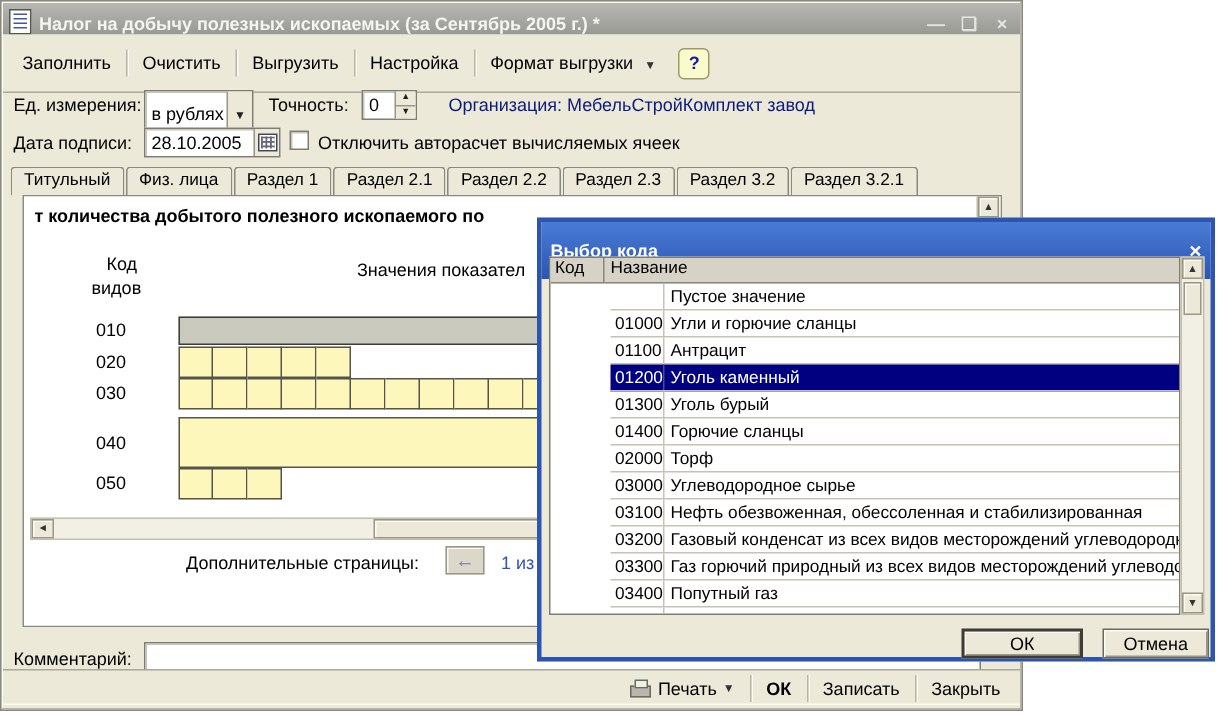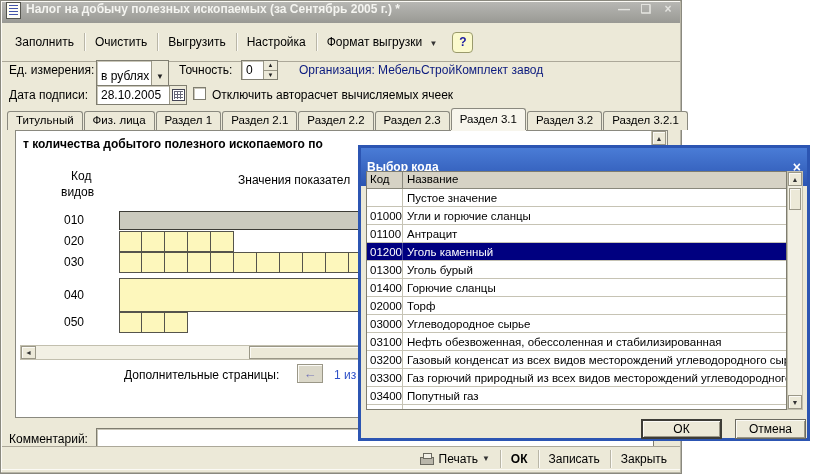--- a/index.html
+++ b/index.html
@@ -3,21 +3,21 @@
 <meta charset="utf-8">
 <style>
   html,body{margin:0;padding:0;}
   body{font-family:"Liberation Sans", sans-serif; font-size:12px; color:#000;}
   .page{position:relative;width:814px;height:476px;background:#ffffff;overflow:hidden;}
 
   
   .window{position:absolute;left:0;top:0;width:682px;height:474px;background:#ece9d8;
           border:1px solid #8a897f;box-sizing:border-box;box-shadow:inset -1px -1px 0 #b9b6a7, inset 1px 1px 0 #fbfaf5;}
   .titlebar{position:absolute;left:1px;top:1px;right:1px;height:21px;
-            background:linear-gradient(#b7b7b3,#999994);display:flex;align-items:flex-start;padding:0 4px;box-sizing:border-box;}
+            background:linear-gradient(#b7b7b3,#999994);display:flex;align-items:flex-end;padding:0 4px;box-sizing:border-box;}
   .titlebar .title{color:#f4f4f0;font-weight:bold;font-size:12px;margin-left:5px;white-space:nowrap;overflow:hidden;}
   .doc-icon{width:13px;height:15px;background:#fdfdf6;border:1px solid #55554e;position:relative;flex:0 0 auto;}
   .doc-icon:before{content:"";position:absolute;left:2px;top:2px;right:2px;height:1px;background:#4455aa;box-shadow:0 3px 0 #4455aa,0 6px 0 #4455aa,0 9px 0 #4455aa;}
   .winbtns{margin-left:auto;display:flex;gap:6px;color:#e3e3df;font-weight:bold;font-size:12px;}
   .winbtns span{width:16px;text-align:center;cursor:default;}
 
   
   .toolbar{position:absolute;left:1px;top:22px;right:1px;height:39px;background:#ece9d8;
            border-bottom:1px solid #aca899;display:flex;align-items:center;padding-left:4px;box-sizing:border-box;}
   .tbtn{padding:3px 9px;white-space:nowrap;}
@@ -86,21 +86,21 @@
   .dialog{position:absolute;left:358px;top:145px;width:452px;height:296px;background:#ece9d8;
           border:3px solid #2c55b2;box-sizing:border-box;z-index:10;}
   .dtitle{height:38px;background:linear-gradient(#4a7cd6,#2c55b2);display:flex;align-items:center;
           padding:0 6px;color:#fff;font-weight:bold;}
   .dclose{margin-left:auto;font-weight:bold;font-size:14px;color:#fff;}
   .dbody{position:absolute;left:0;top:21px;right:0;bottom:0;}
   .dlist{position:absolute;left:5px;top:2px;width:421px;height:239px;background:#fff;border:1px solid #7f7d70;box-sizing:border-box;overflow:hidden;}
   .dhead{display:flex;height:16px;background:#d6d2c5;border-bottom:1px solid #8a887c;font-size:11.5px;}
   .dhead .c1{width:36px;border-right:1px solid #8a887c;padding:1px 3px;box-sizing:border-box;}
   .dhead .c2{flex:1;padding:1px 4px;}
-  .drow{display:flex;height:17px;font-size:11.5px;border-bottom:1px solid #c6c3b4;align-items:center;}
+  .drow{display:flex;height:17px;font-size:11.5px;border-bottom:1px solid #c6c3b4;align-items:center;margin-left:40px;}
   .drow .c1{width:36px;border-right:1px solid #c6c3b4;padding:0 3px;box-sizing:border-box;height:100%;display:flex;align-items:center;}
   .drow .c2{flex:1;padding:0 4px;white-space:nowrap;overflow:hidden;}
   .drow.sel{background:#000080;color:#fff;}
   .drow.sel .c1{border-right-color:#4a4aa0;}
   .dvscroll{position:absolute;left:426px;top:2px;width:16px;height:239px;background:#f2f0e4;border:1px solid #c2bfae;box-sizing:border-box;}
   .dthumb{position:absolute;left:1px;top:16px;width:12px;height:22px;background:#ece9d8;border:1px solid #9a9787;box-shadow:inset 1px 1px 0 #fbfaf5;box-sizing:border-box;}
   .dbtn{position:absolute;height:20px;background:#ece9d8;border:1px solid #6b6a60;
         box-shadow:inset 1px 1px 0 #fbfaf5, inset -1px -1px 0 #9a9787;box-sizing:border-box;
         text-align:center;line-height:18px;}
   .dbtn.default{border:2px solid #3d3c36;line-height:16px;}
@@ -164,21 +164,20 @@
     <span class="checkbox" style="left:192px;top:86px;"></span>
     <span class="label" style="left:211px;top:87px;">Отключить авторасчет вычисляемых ячеек</span>
 
     <div class="tabs">
       <span class="tab">Титульный</span>
       <span class="tab">Физ. лица</span>
       <span class="tab">Раздел 1</span>
       <span class="tab">Раздел 2.1</span>
       <span class="tab">Раздел 2.2</span>
       <span class="tab">Раздел 2.3</span>
-      <span class="tab active">Раздел 3.1</span>
       <span class="tab">Раздел 3.2</span>
       <span class="tab">Раздел 3.2.1</span>
     </div>
 
     <div class="frame">
       <div class="white">
         <div class="heading">т количества добытого полезного ископаемого по</div>
         <span class="gridlabel" style="left:55px;top:38px;">Код</span>
         <span class="gridlabel" style="left:45px;top:54px;">видов</span>
         <span class="gridlabel" style="left:222px;top:42px;">Значения показател</span>

